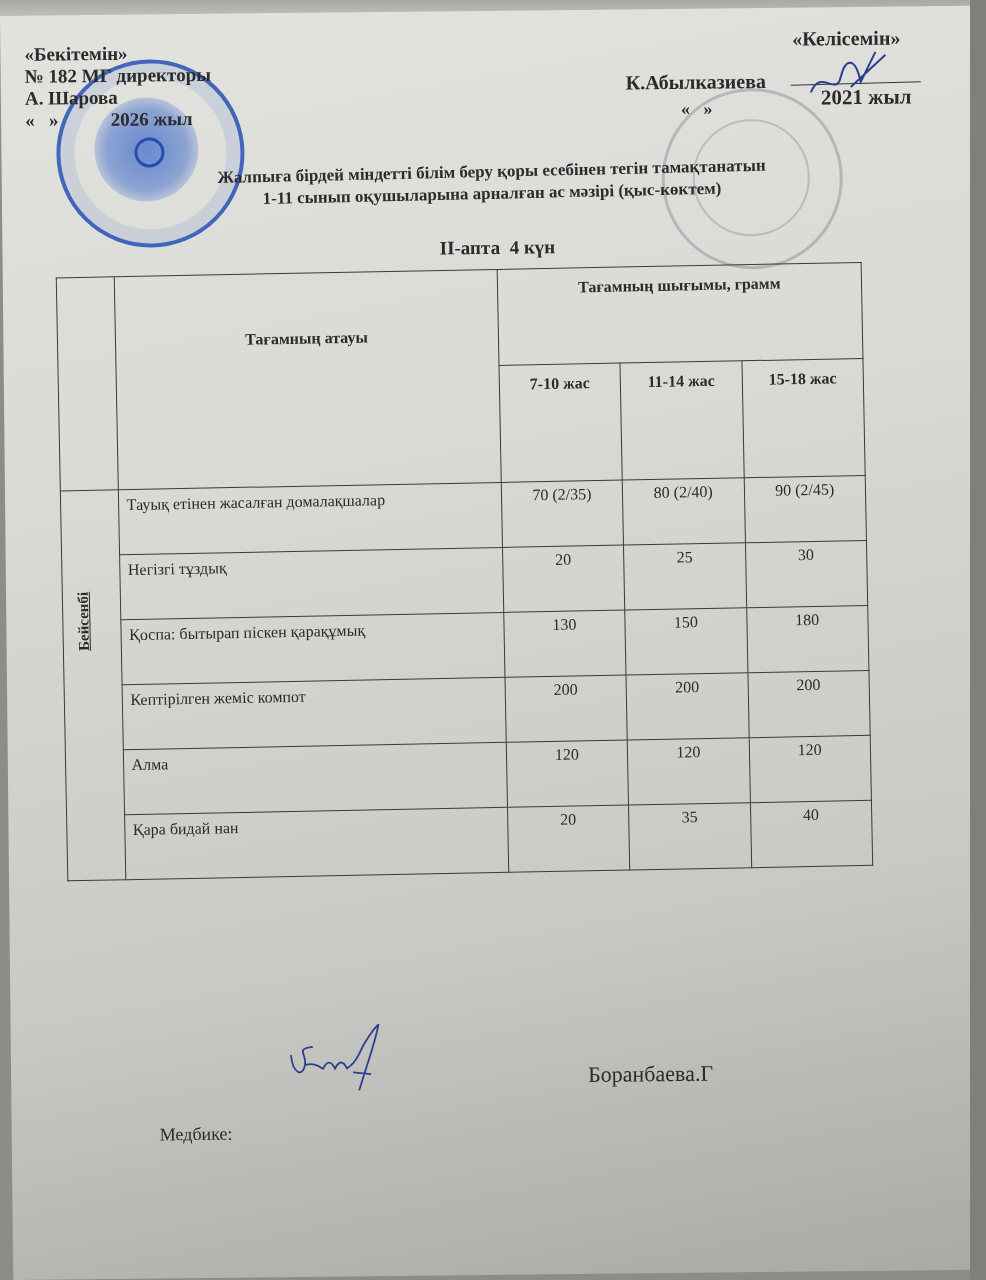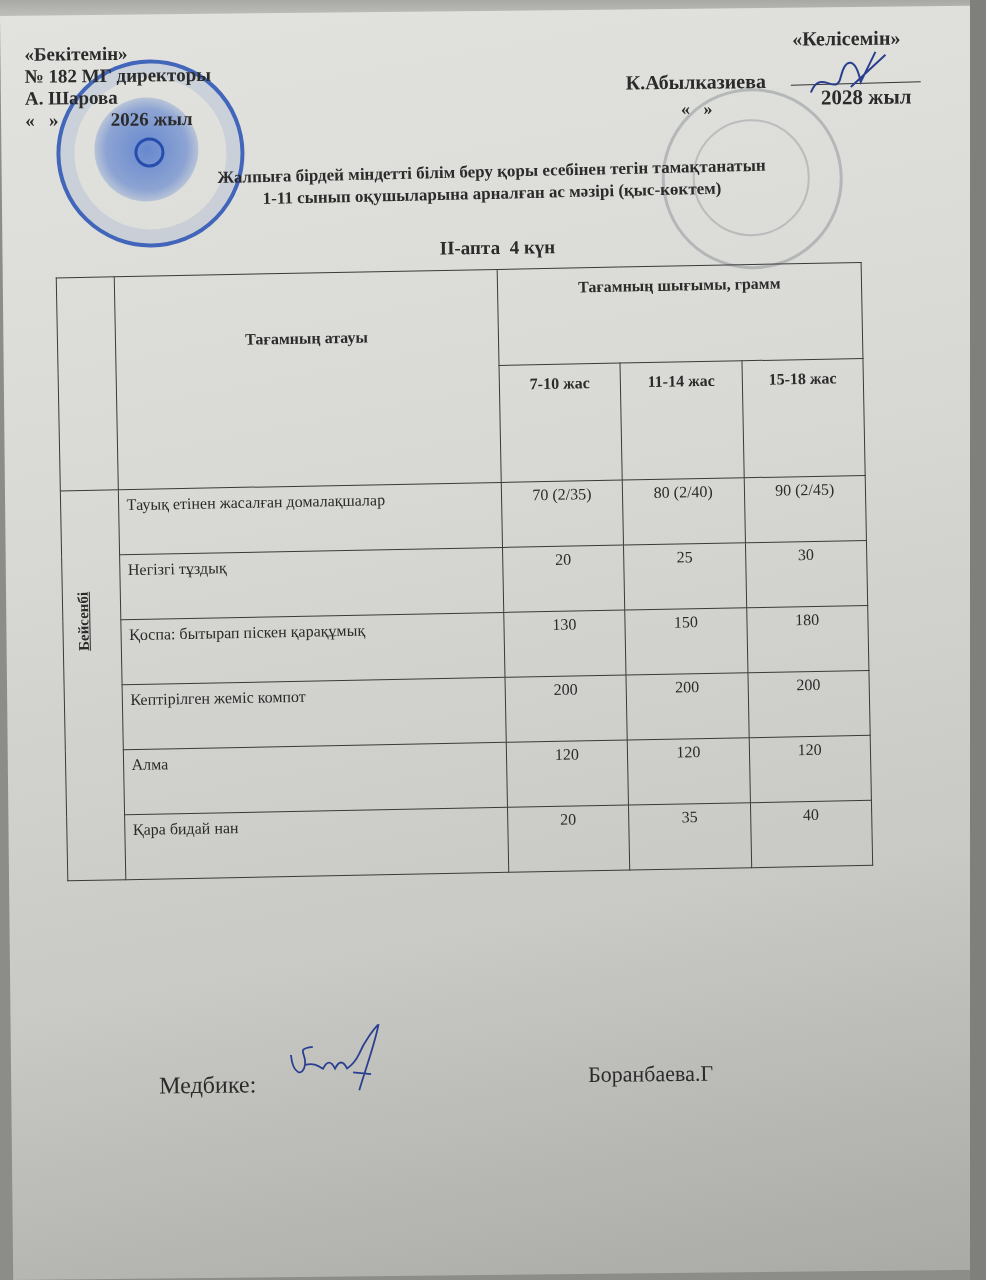--- a/index.html
+++ b/index.html
@@ -67,21 +67,21 @@
   .day-label {
     position: absolute; left: 12px; top: 160px; transform: rotate(-90deg); transform-origin: left top;
     font-weight: bold; text-decoration: underline; font-size: 15px; white-space: nowrap;
   }
   .name-head { width: 365px; text-align: center; padding-top: 56px !important; vertical-align: middle; height: 156px; }
   .yield-head { text-align: center; height: 62px; padding-top: 10px !important; }
   .age-head { width: 115px; height: 78px; text-align: center; padding-top: 10px !important; }
   .dish { padding: 6px 8px !important; height: 52px; }
   .val { text-align: center; padding-top: 4px !important; }
 
-  .footer-label { left: 148px; top: 1058px; font-size: 24px; }
+  .footer-label { left: 148px; top: 1110px; font-size: 18px; }
   .footer-name { left: 577px; top: 1052px; font-size: 22px; }
   .sig { position: absolute; }
 </style>
 </head>
 <body>
 
 <div class="top-shadow"></div>
 
 <div class="paper">
 
@@ -97,21 +97,21 @@
     <div>«Бекітемін»</div>
     <div>№ 182 МГ директоры</div>
     <div>А. Шарова</div>
     <div style="white-space:pre;">«   »           2026 жыл</div>
   </div>
 
   <div class="abs agree-title">«Келісемін»</div>
   <div class="abs agree-name">К.Абылказиева</div>
   <div class="abs agree-line"></div>
   <div class="abs agree-quote" style="white-space:pre;">«   »</div>
-  <div class="abs agree-year">2028 жыл</div>
+  <div class="abs agree-year">2021 жыл</div>
 
   <svg class="sig" style="left:800px;top:40px;" width="90" height="60">
     <path d="M10 45 C 20 20, 35 50, 40 30 S 55 10, 60 35 L 75 5 M 50 40 L 85 8" stroke="#2a3f8f" stroke-width="2" fill="none"></path>
   </svg>
 
   <div class="abs title">
     <div>Жалпыға бірдей міндетті білім беру қоры есебінен тегін тамақтанатын</div>
     <div>1-11 сынып оқушыларына арналған ас мәзірі (қыс-көктем)</div>
   </div>
 

